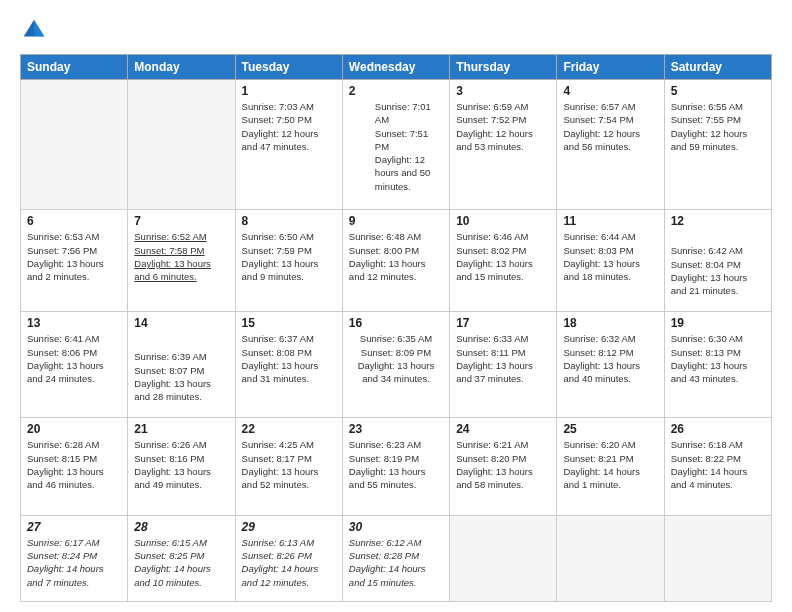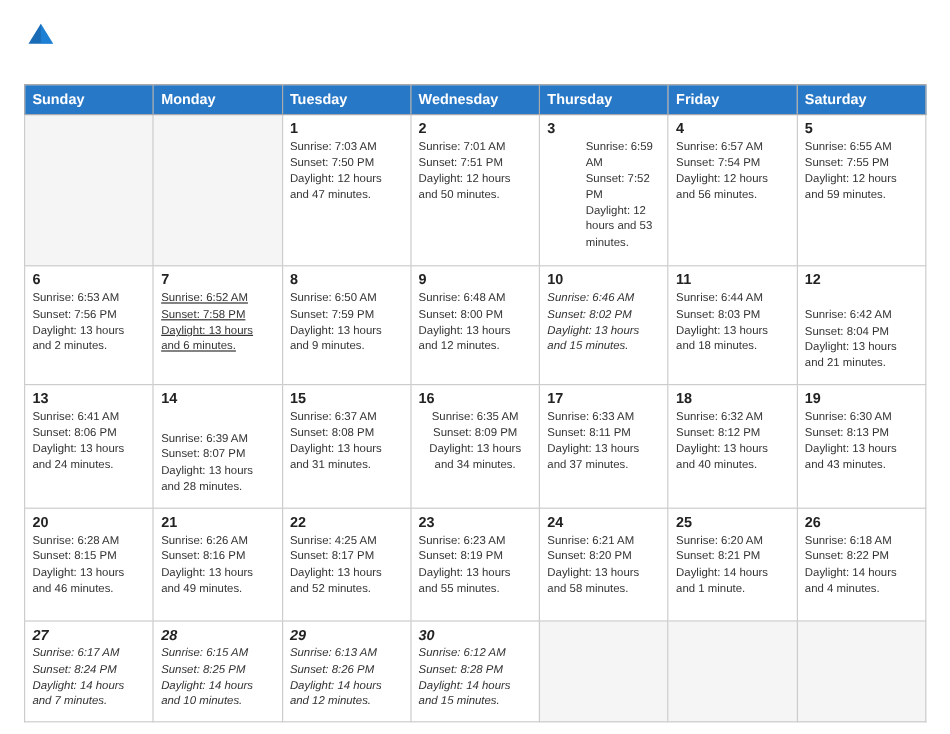--- a/index.html
+++ b/index.html
@@ -9,21 +9,20 @@
       width: 792px;
       height: 612px;
       overflow: hidden;
     }
     .page {
       width: 792px;
       height: 612px;
       padding: 16px 20px 10px 20px;
       display: flex;
       flex-direction: column;
-      gap: 16px;
     }
     .header {
       display: flex;
       justify-content: space-between;
       align-items: flex-start;
       margin-bottom: 10px;
     }
     .logo {
       display: flex;
       align-items: center;
@@ -136,27 +135,27 @@
           <td class="empty"></td>
           <td class="empty"></td>
           <td>
             <span class="day-num">1</span>
             <div class="day-info" style="white-space: pre-line;">Sunrise: 7:03 AM
 Sunset: 7:50 PM
 Daylight: 12 hours and 47 minutes.</div>
           </td>
           <td>
             <span class="day-num">2</span>
-            <div class="day-info" style="white-space: pre-line;">Sunrise: 7:01 AM
+            <div class="day-info" style="white-space: pre-line; margin-left: 26px;">Sunrise: 7:01 AM
 Sunset: 7:51 PM
 Daylight: 12 hours and 50 minutes.</div>
           </td>
           <td>
             <span class="day-num">3</span>
-            <div class="day-info" style="white-space: pre-line; margin-left: 32px;">Sunrise: 6:59 AM
+            <div class="day-info" style="white-space: pre-line;">Sunrise: 6:59 AM
 Sunset: 7:52 PM
 Daylight: 12 hours and 53 minutes.</div>
           </td>
           <td>
             <span class="day-num">4</span>
             <div class="day-info" style="white-space: pre-line;">Sunrise: 6:57 AM
 Sunset: 7:54 PM
 Daylight: 12 hours and 56 minutes.</div>
           </td>
           <td>
@@ -186,21 +185,21 @@
 Daylight: 13 hours and 9 minutes.</div>
           </td>
           <td>
             <span class="day-num">9</span>
             <div class="day-info" style="white-space: pre-line;">Sunrise: 6:48 AM
 Sunset: 8:00 PM
 Daylight: 13 hours and 12 minutes.</div>
           </td>
           <td>
             <span class="day-num">10</span>
-            <div class="day-info" style="white-space: pre-line; font-style: italic;">Sunrise: 6:46 AM
+            <div class="day-info" style="white-space: pre-line;">Sunrise: 6:46 AM
 Sunset: 8:02 PM
 Daylight: 13 hours and 15 minutes.</div>
           </td>
           <td>
             <span class="day-num">11</span>
             <div class="day-info" style="white-space: pre-line;">Sunrise: 6:44 AM
 Sunset: 8:03 PM
 Daylight: 13 hours and 18 minutes.</div>
           </td>
           <td>

